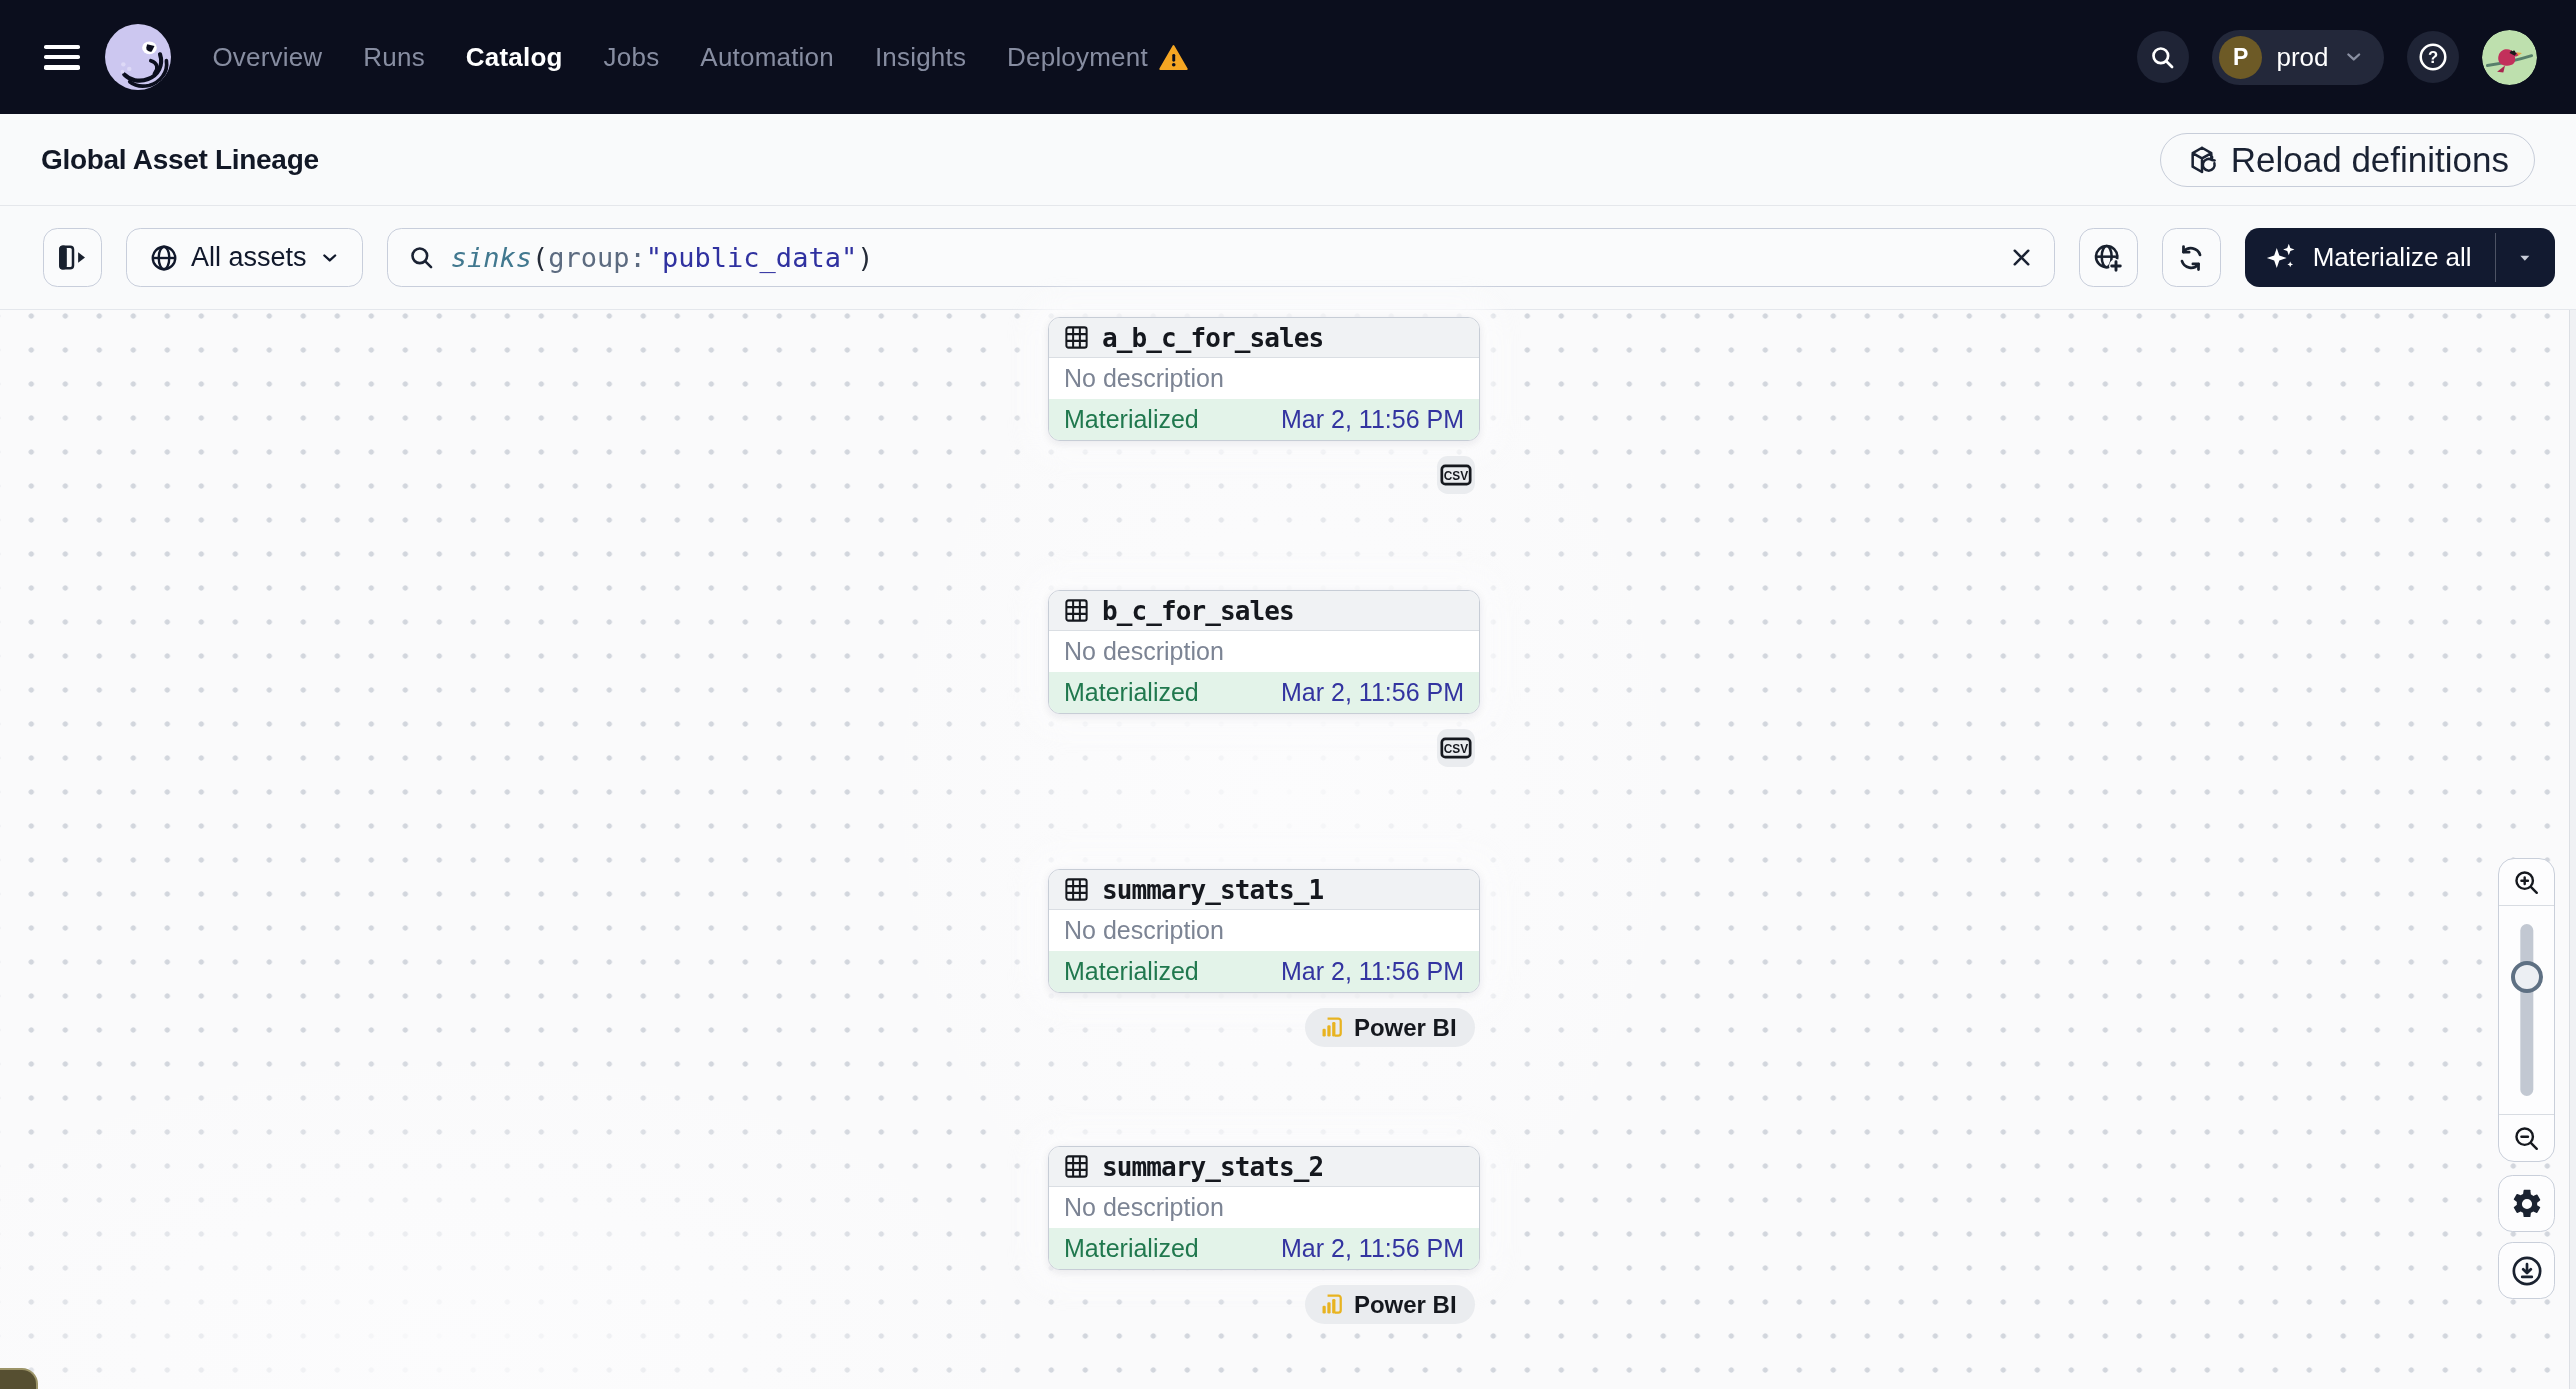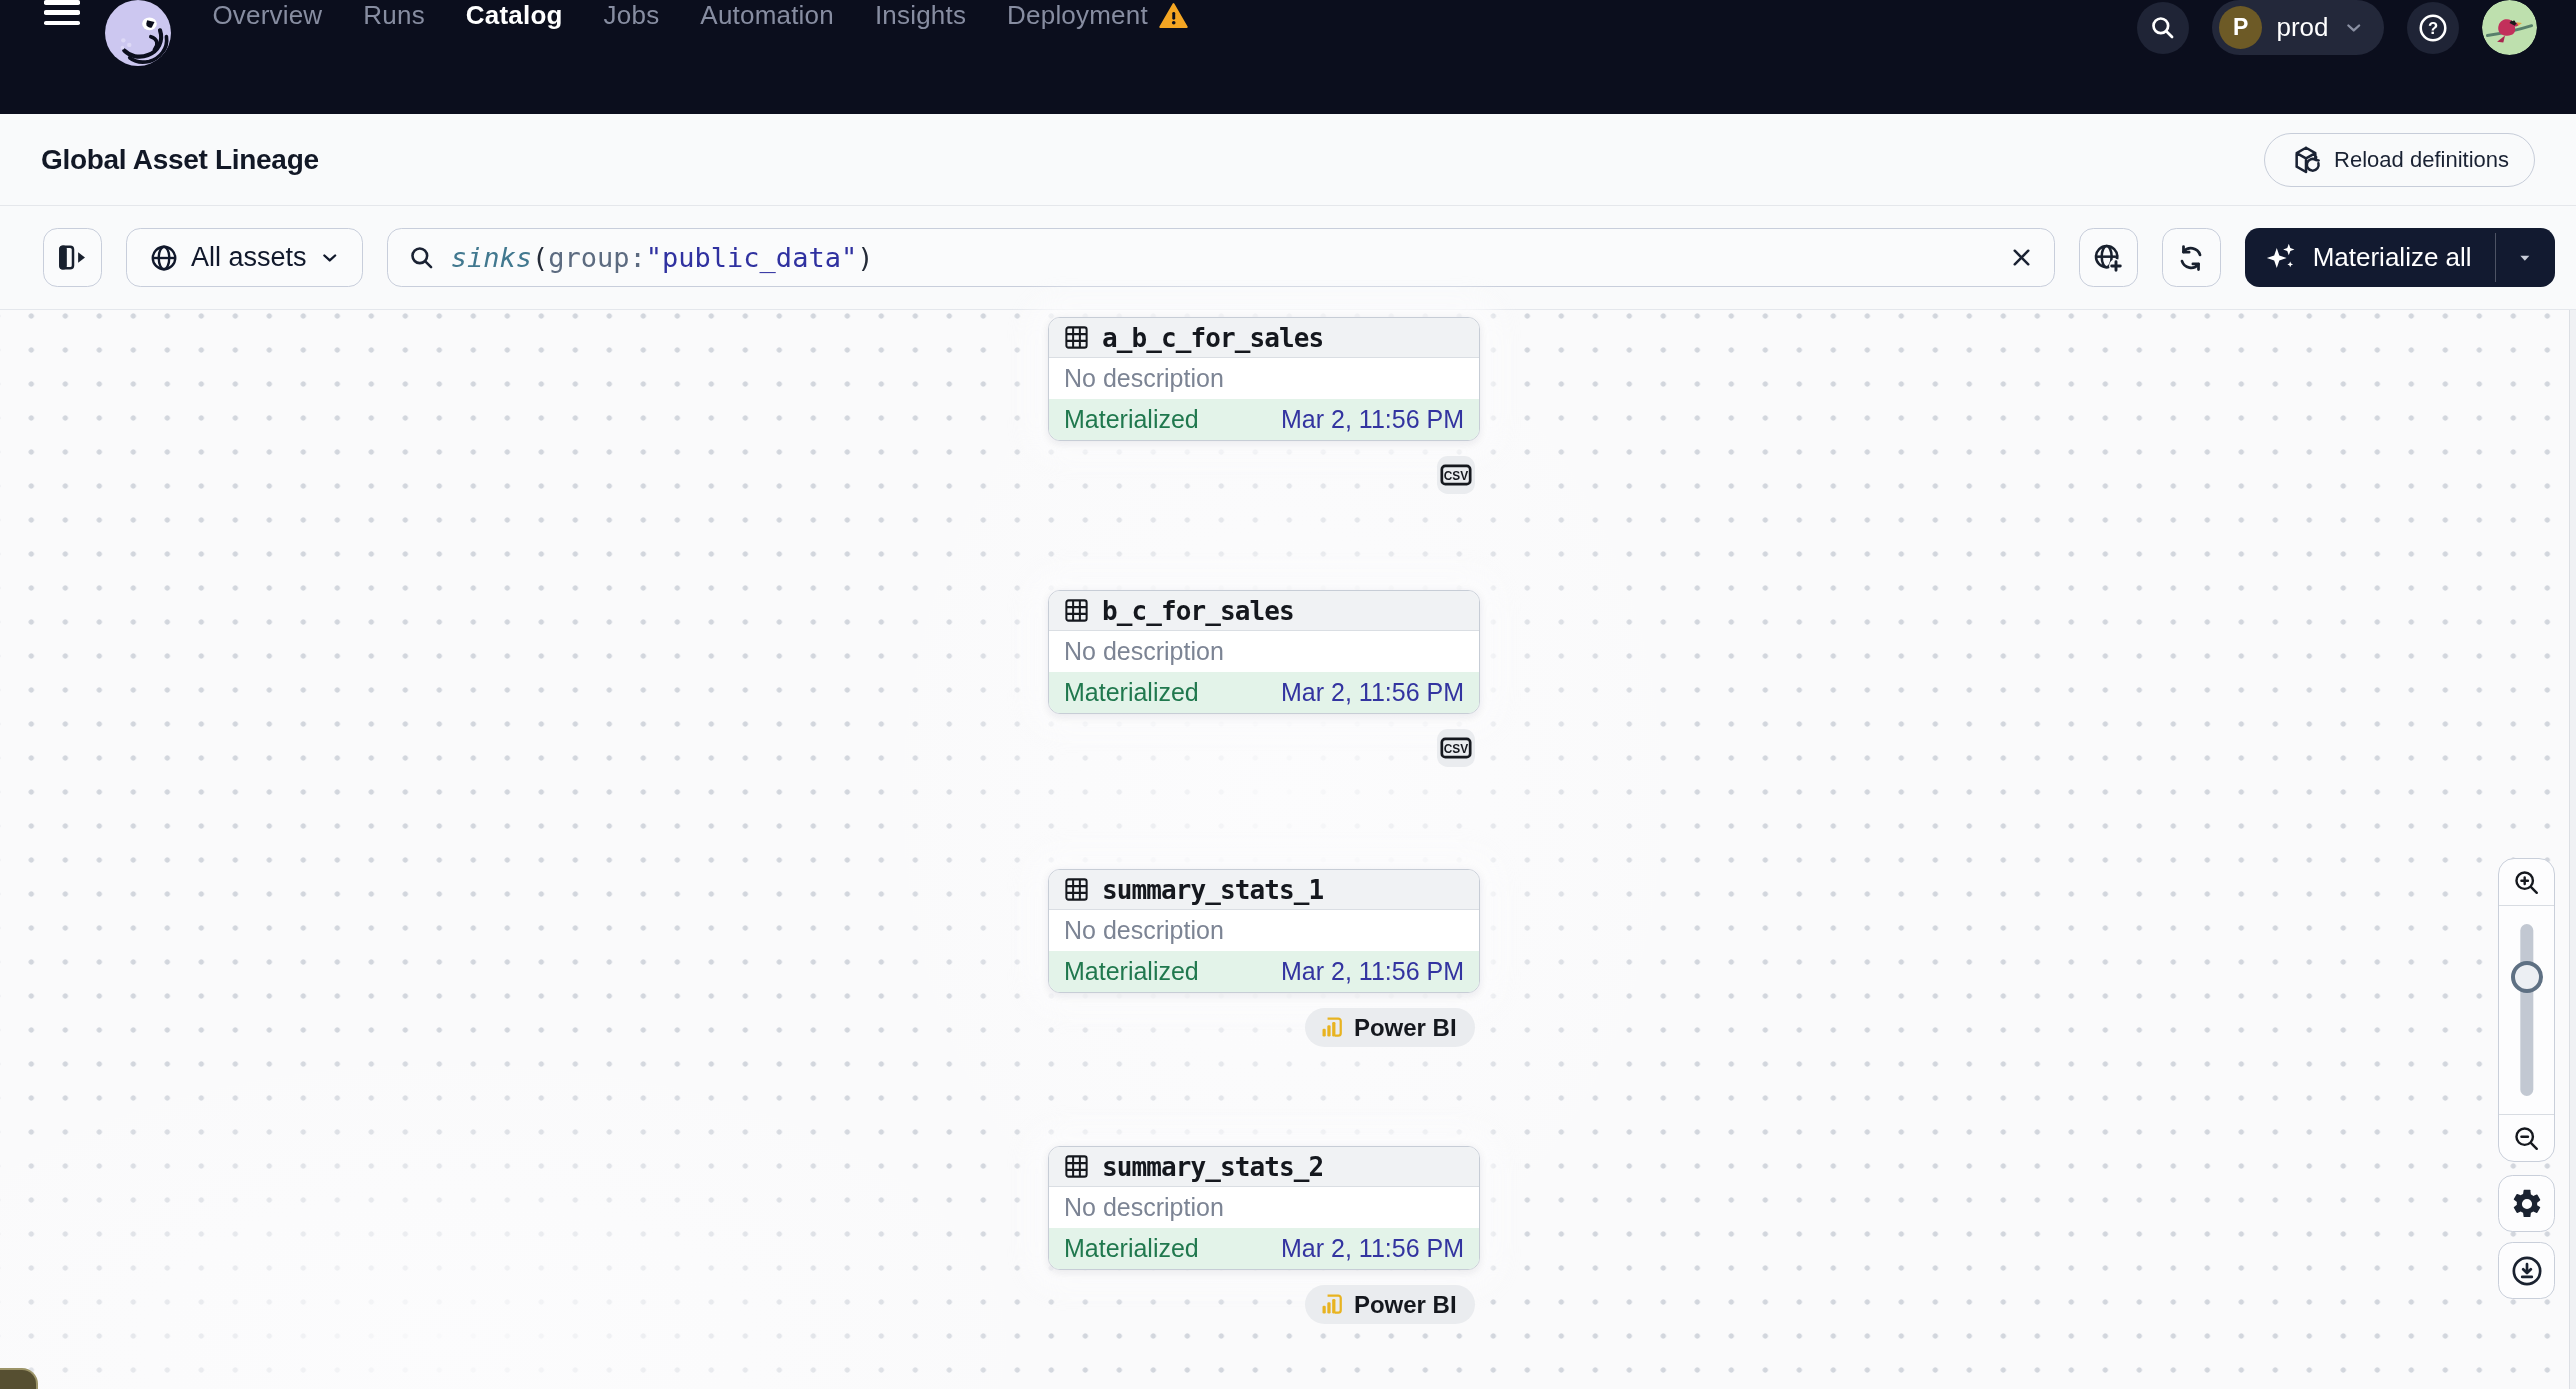--- a/index.html
+++ b/index.html
@@ -2,21 +2,21 @@
 <html style="font-size:14.3px"><head>
 <meta charset="utf-8">
 <style>
   * { margin:0; padding:0; box-sizing:border-box; }
   html,body { width:2576px; height:1389px; overflow:hidden;
     font-family:"Liberation Sans", sans-serif; background:#F9FAFB; }
   .mono { font-family:"DejaVu Sans Mono", monospace; }
 
   
   .topnav { position:absolute; top:0; left:0; width:2576px; height:114px;
-    background:#0B0E1D; display:flex; align-items:flex-start; padding:0 39px; }
+    background:#0B0E1D; display:flex; align-items:center; padding:0 39px; }
   .hamburger { width:36px; height:25px; display:flex; flex-direction:column;
     justify-content:space-between; cursor:pointer; margin-left:5.4px; }
   .hamburger span { display:block; height:4.5px; background:#fff; border-radius:1.8px; }
   .logo { width:66px; height:66px; margin-left:25px; margin-right:41px; }
   .nav-items { display:flex; align-items:center; gap:41px; }
   .nav-item { font-size:26px; color:#878DA1; cursor:pointer; display:flex;
     align-items:center; gap:10.7px; letter-spacing:0.2px; }
   .nav-item.active { color:#FFFFFF; font-weight:700; }
   .nav-right { margin-left:auto; display:flex; align-items:center; gap:23px; }
   .circle-btn { width:52px; height:52px; border-radius:50%; background:#1F2436;
@@ -29,21 +29,21 @@
   .env-name { color:#fff; font-size:26px; }
   .user-avatar { width:55px; height:55px; border-radius:50%; overflow:hidden; cursor:pointer; }
 
   
   .page-header { position:absolute; top:114px; left:0; width:2576px; height:92px;
     background:#F9FAFB; border-bottom:0.9px solid #E5E7EB; display:flex;
     align-items:center; padding:0 41px; }
   .page-title { font-size:28px; font-weight:700; color:#121826; letter-spacing:-0.3px; }
   .reload-btn { margin-left:auto; height:54px; border:0.9px solid #C7CDD9; border-radius:27px;
     background:transparent; display:flex; align-items:center; gap:12.5px; padding:0 25px;
-    font-size:22px; color:#1A2233; cursor:pointer; }
+    font-size:35px; color:#1A2233; cursor:pointer; }
 
   
   .toolbar { position:absolute; top:206px; left:0; width:2576px; height:104px;
     background:#F9FAFB; border-bottom:0.9px solid #E4E7EC; display:flex;
     align-items:center; gap:24px; padding:0 21.5px 0 43px; }
   .tbtn { height:59px; border:0.9px solid #C8CEDB; border-radius:14.3px; background:#FAFBFC;
     display:flex; align-items:center; justify-content:center; cursor:pointer; }
   .sq { width:59px; }
   .filter-btn { padding:0 21.5px; gap:12.5px; font-size:27px; color:#10182B; }
   .search-box { flex:1; height:59px; border:0.9px solid #C8CEDB; border-radius:14.3px;

